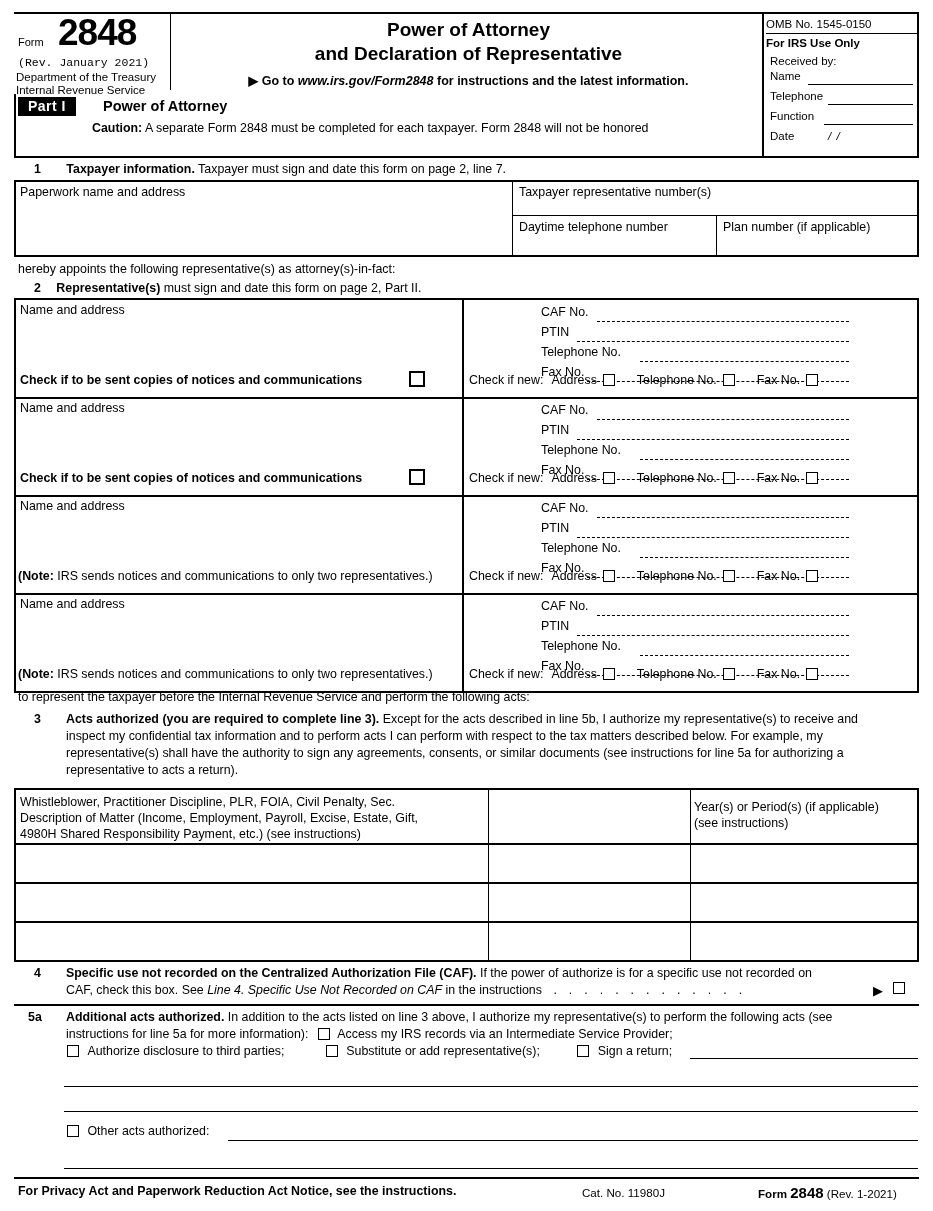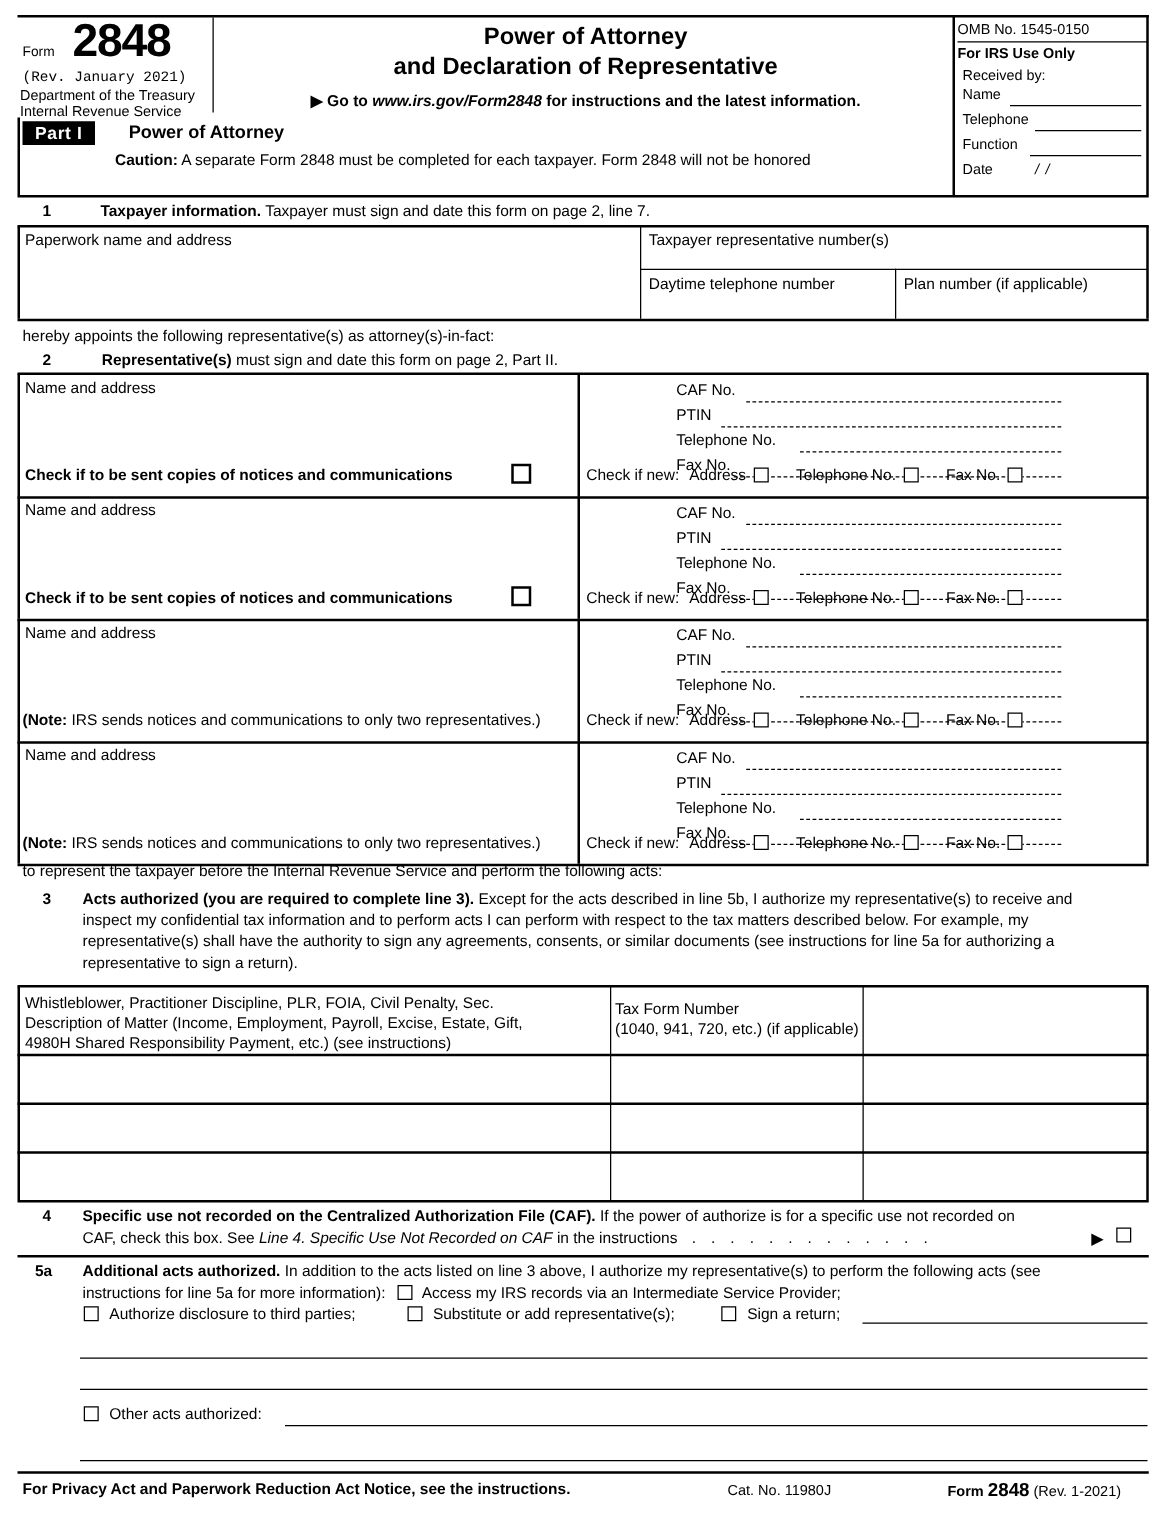--- a/index.html
+++ b/index.html
@@ -127,21 +127,21 @@
 
   <div class="abs t12 lead" style="left:92px;top:120px;width:660px;">
     <span class="b">Caution:</span>
     <span>A separate Form 2848 must be completed for each taxpayer. Form 2848 will not be honored</span>
   </div>
 
   <div class="hline2 abs" style="left:14px;top:156px;width:905px;"></div>
 
   <div class="abs t12" style="left:34px;top:162px;">
     <span class="b">1</span>
-    <span class="b" style="margin-left:36px;">Taxpayer information.</span>
+    <span class="b" style="margin-left:22px;">Taxpayer information.</span>
     <span>Taxpayer must sign and date this form on page 2, line 7.</span>
   </div>
   <div class="hline2 abs" style="left:14px;top:180px;width:905px;"></div>
 
   <div class="vline abs" style="left:512px;top:181px;height:74px;"></div>
   <div class="vline abs" style="left:716px;top:215px;height:40px;"></div>
   <div class="hline abs" style="left:512px;top:215px;width:406px;"></div>
   <div class="vline2 abs" style="left:14px;top:181px;height:74px;"></div>
   <div class="vline2 abs" style="left:917px;top:181px;height:74px;"></div>
 
@@ -152,21 +152,21 @@
   <div class="abs t12" style="left:519px;top:220px;">Daytime telephone number</div>
   <input class="abs" style="left: 519px; top: 236px; width: 190px; height: 14px; border: 0px; outline: 0px; background: transparent; font-family: &quot;Liberation Sans&quot;, sans-serif; font-size: 12.4px;">
   <div class="abs t12" style="left:723px;top:220px;">Plan number (if applicable)</div>
   <input class="abs" style="left: 723px; top: 236px; width: 188px; height: 14px; border: 0px; outline: 0px; background: transparent; font-family: &quot;Liberation Sans&quot;, sans-serif; font-size: 12.4px;">
 
   <div class="hline2 abs" style="left:14px;top:255px;width:905px;"></div>
 
   <div class="abs t12" style="left:18px;top:262px;">hereby appoints the following representative(s) as attorney(s)-in-fact:</div>
   <div class="abs t12" style="left:34px;top:281px;">
     <span class="b">2</span>
-    <span class="b" style="margin-left:37px;">Representative(s)</span>
+    <span class="b" style="margin-left:12px;">Representative(s)</span>
     <span>must sign and date this form on page 2, Part II.</span>
   </div>
   <div class="hline2 abs" style="left:14px;top:298px;width:905px;"></div>
 
   <div id="reps">
       <div class="vline2 abs" style="left:14px;top:299px;height:98px;"></div>
       <div class="vline2 abs" style="left:917px;top:299px;height:98px;"></div>
       <div class="vline2 abs" style="left:462px;top:299px;height:98px;"></div>
       <div class="hline2 abs" style="left:14px;top:397px;width:905px;"></div>
       <div class="abs t12" style="left:20px;top:303px;">Name and address</div>
@@ -236,43 +236,43 @@
   <div class="abs t12" style="left:18px;top:690px;">to represent the taxpayer before the Internal Revenue Service and perform the following acts:</div>
 
   <div class="abs t12 lead" style="left:34px;top:711px;width:884px;">
     <div style="position:relative;">
       <span class="b abs" style="left:0;top:0;">3</span>
       <div style="margin-left:32px;">
         <span class="b">Acts authorized (you are required to complete line 3).</span>
         <span>Except for the acts described in line 5b, I authorize my representative(s) to receive and</span>
         <div>inspect my confidential tax information and to perform acts I can perform with respect to the tax matters described below. For example, my</div>
         <div>representative(s) shall have the authority to sign any agreements, consents, or similar documents (see instructions for line 5a for authorizing a</div>
-        <div>representative to sign a return).</div>
+        <div>representative to acts a return).</div>
       </div>
     </div>
   </div>
 
   <div class="hline2 abs" style="left:14px;top:788px;width:905px;"></div>
   <div class="hline2 abs" style="left:14px;top:843px;width:905px;"></div>
   <div class="hline2 abs" style="left:14px;top:882px;width:905px;"></div>
   <div class="hline2 abs" style="left:14px;top:921px;width:905px;"></div>
   <div class="hline2 abs" style="left:14px;top:960px;width:905px;"></div>
   <div class="vline abs" style="left:488px;top:789px;height:171px;"></div>
   <div class="vline abs" style="left:690px;top:789px;height:171px;"></div>
   <div class="vline2 abs" style="left:14px;top:789px;height:171px;"></div>
   <div class="vline2 abs" style="left:917px;top:789px;height:171px;"></div>
 
   <div class="abs t12 ctr" style="left:20px;top:794px;width:462px;line-height:16px;">
     <div>Whistleblower, Practitioner Discipline, PLR, FOIA, Civil Penalty, Sec.</div>
     <div>Description of Matter (Income, Employment, Payroll, Excise, Estate, Gift,</div>
     <div>4980H Shared Responsibility Payment, etc.) (see instructions)</div>
   </div>
-  <div class="abs t12 ctr" style="left:492px;top:799px;width:196px;line-height:16px;">
-    <div>Tax Form Number</div>
-    <div>(1040, 941, 720, etc.) (if applicable)</div>
+  <div class="abs t12 ctr" style="left:694px;top:799px;width:222px;line-height:16px;">
+    <div>Year(s) or Period(s) (if applicable)</div>
+    <div>(see instructions)</div>
   </div>
 
   <div id="matter-rows">
       <input class="abs" value="" style="left: 20px; top: 853px; width: 460px; height: 20px; border: 0px; outline: 0px; background: transparent; font-family: &quot;Liberation Sans&quot;, sans-serif; font-size: 12.4px;">
       <input class="abs" value="" style="left: 494px; top: 853px; width: 190px; height: 20px; border: 0px; outline: 0px; background: transparent; font-family: &quot;Liberation Sans&quot;, sans-serif; font-size: 12.4px;">
       <input class="abs" value="" style="left: 696px; top: 853px; width: 214px; height: 20px; border: 0px; outline: 0px; background: transparent; font-family: &quot;Liberation Sans&quot;, sans-serif; font-size: 12.4px;">
       <input class="abs" value="" style="left: 20px; top: 892px; width: 460px; height: 20px; border: 0px; outline: 0px; background: transparent; font-family: &quot;Liberation Sans&quot;, sans-serif; font-size: 12.4px;">
       <input class="abs" value="" style="left: 494px; top: 892px; width: 190px; height: 20px; border: 0px; outline: 0px; background: transparent; font-family: &quot;Liberation Sans&quot;, sans-serif; font-size: 12.4px;">
       <input class="abs" value="" style="left: 696px; top: 892px; width: 214px; height: 20px; border: 0px; outline: 0px; background: transparent; font-family: &quot;Liberation Sans&quot;, sans-serif; font-size: 12.4px;">
       <input class="abs" value="" style="left: 20px; top: 931px; width: 460px; height: 20px; border: 0px; outline: 0px; background: transparent; font-family: &quot;Liberation Sans&quot;, sans-serif; font-size: 12.4px;">

